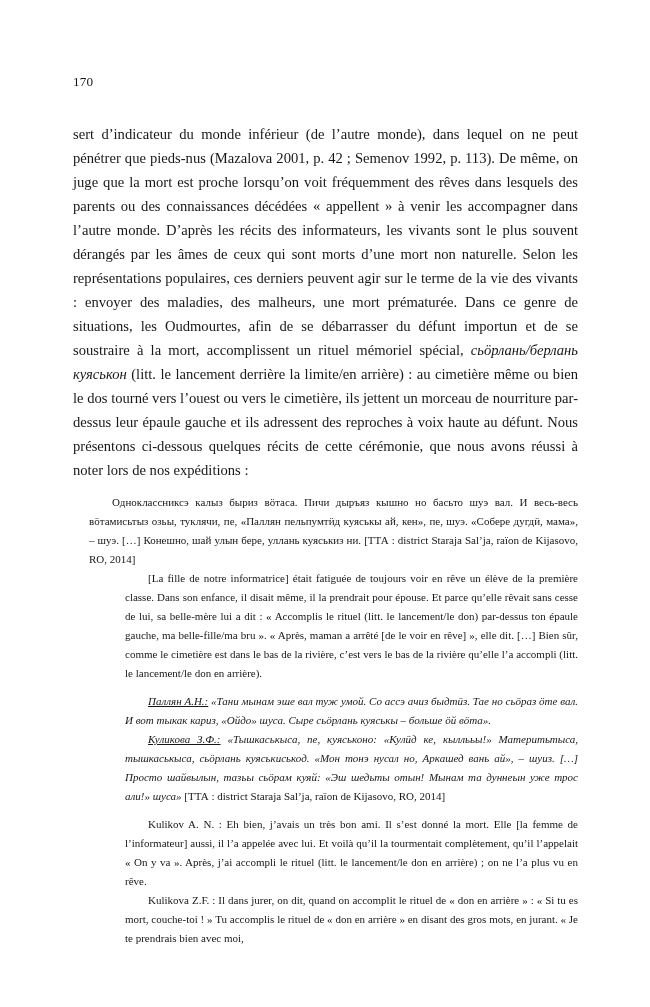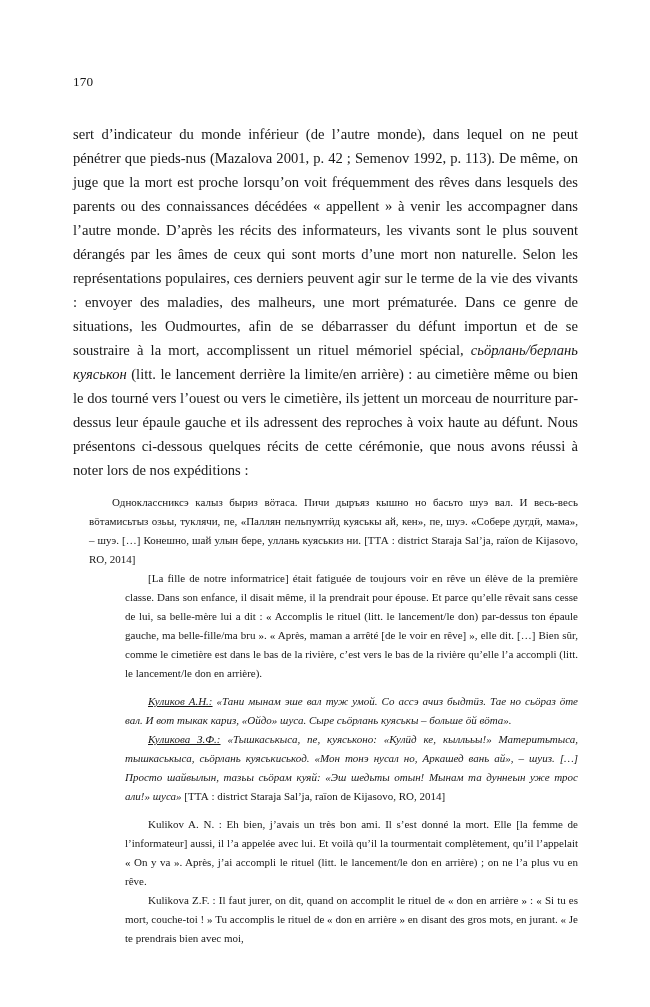--- a/index.html
+++ b/index.html
@@ -104,24 +104,24 @@
     <div class="body-text">
 
       <p class="flow"><span>sert d’indicateur du monde inférieur (de l’autre monde), dans lequel on ne peut pénétrer que pieds-nus (Mazalova 2001, p. 42 ; Semenov 1992, p. 113). De même, on juge que la mort est proche lorsqu’on voit fréquemment des rêves dans lesquels des parents ou des connaissances décédées « appellent » à venir les accompagner dans l’autre monde. D’après les récits des informateurs, les vivants sont le plus souvent dérangés par les âmes de ceux qui sont morts d’une mort non naturelle. Selon les représentations populaires, ces derniers peuvent agir sur le terme de la vie des vivants : envoyer des maladies, des malheurs, une mort prématurée. Dans ce genre de situations, les Oudmourtes, afin de se débarrasser du défunt importun et de se soustraire à la mort, accomplissent un rituel mémoriel spécial, </span><span class="ital-run">сьӧрлань/берлань куяськон</span><span> (litt. le lancement derrière la limite/en arrière) : au cimetière même ou bien le dos tourné vers l’ouest ou vers le cimetière, ils jettent un morceau de nourriture par-dessus leur épaule gauche et ils adressent des reproches à voix haute au défunt. Nous présentons ci-dessous quelques récits de cette cérémonie, que nous avons réussi à noter lors de nos expéditions :</span></p>
 
       <div class="quote-block">
 
         <p>Одноклассниксэ калыз быриз вӧтаса. Пичи дыръяз кышно но басьто шуэ вал. И весь-весь вӧтамисьтыз озьы, туклячи, пе, «Паллян пельпумтӥд куяськы ай, кен», пе, шуэ. «Собере дугдӥ, мама», – шуэ. […] Конешно, шай улын бере, уллань куяськиз ни. [ТТА : district Staraja Sal’ja, raïon de Kijasovo, RO, 2014]</p>
 
         <p class="cont">[La fille de notre informatrice] était fatiguée de toujours voir en rêve un élève de la première classe. Dans son enfance, il disait même, il la prendrait pour épouse. Et parce qu’elle rêvait sans cesse de lui, sa belle-mère lui a dit : « Accomplis le rituel (litt. le lancement/le don) par-dessus ton épaule gauche, ma belle-fille/ma bru ». « Après, maman a arrêté [de le voir en rêve] », elle dit. […] Bien sûr, comme le cimetière est dans le bas de la rivière, c’est vers le bas de la rivière qu’elle l’a accompli (litt. le lancement/le don en arrière).</p>
 
-        <p class="cont ital gap-before"><span class="name-underline">Куликов А.Н.:</span><span> «Тани мынам эше вал туж умой. Со ассэ ачиз быдтӥз. Тае но сьӧраз ӧте вал. И вот тыкак кариз, «Ойдо» шуса. Сыре сьӧрлань куяськы – больше ӧй вӧта».</span></p>
+        <p class="cont ital gap-before"><span class="name-underline">Паллян А.Н.:</span><span> «Тани мынам эше вал туж умой. Со ассэ ачиз быдтӥз. Тае но сьӧраз ӧте вал. И вот тыкак кариз, «Ойдо» шуса. Сыре сьӧрлань куяськы – больше ӧй вӧта».</span></p>
 
         <p class="cont ital"><span class="name-underline">Куликова З.Ф.:</span><span> «Тышкаськыса, пе, куяськоно: «Кулӥд ке, кыллььы!» Материтьтыса, тышкаськыса, сьӧрлань куяськиськод. «Мон тонэ нусал но, Аркашед вань ай», – шуиз. […] Просто шайвылын, тазьы сьӧрам куяй: «Эш шедьты отын! Мынам та дуннеын уже трос али!» шуса»</span><span class="roman-run"> [ТТА : district Staraja Sal’ja, raïon de Kijasovo, RO, 2014]</span></p>
 
         <p class="cont gap-before">Kulikov A. N. : Eh bien, j’avais un très bon ami. Il s’est donné la mort. Elle [la femme de l’informateur] aussi, il l’a appelée avec lui. Et voilà qu’il la tourmentait complètement, qu’il l’appelait « On y va ». Après, j’ai accompli le rituel (litt. le lancement/le don en arrière) ; on ne l’a plus vu en rêve.</p>
 
-        <p class="cont">Kulikova Z.F. : Il faut jurer, on dit, quand on accomplit le rituel de « don en arrière » : « Si tu es mort, couche-toi ! » Tu accomplis le rituel de « don en arrière » en disant des gros mots, en jurant. « Je te prendrais bien avec moi,</p>
+        <p class="cont">Kulikova Z.F. : Il dans jurer, on dit, quand on accomplit le rituel de « don en arrière » : « Si tu es mort, couche-toi ! » Tu accomplis le rituel de « don en arrière » en disant des gros mots, en jurant. « Je te prendrais bien avec moi,</p>
 
       </div>
     </div>
   </div>
 </div>
 
 </body></html>

